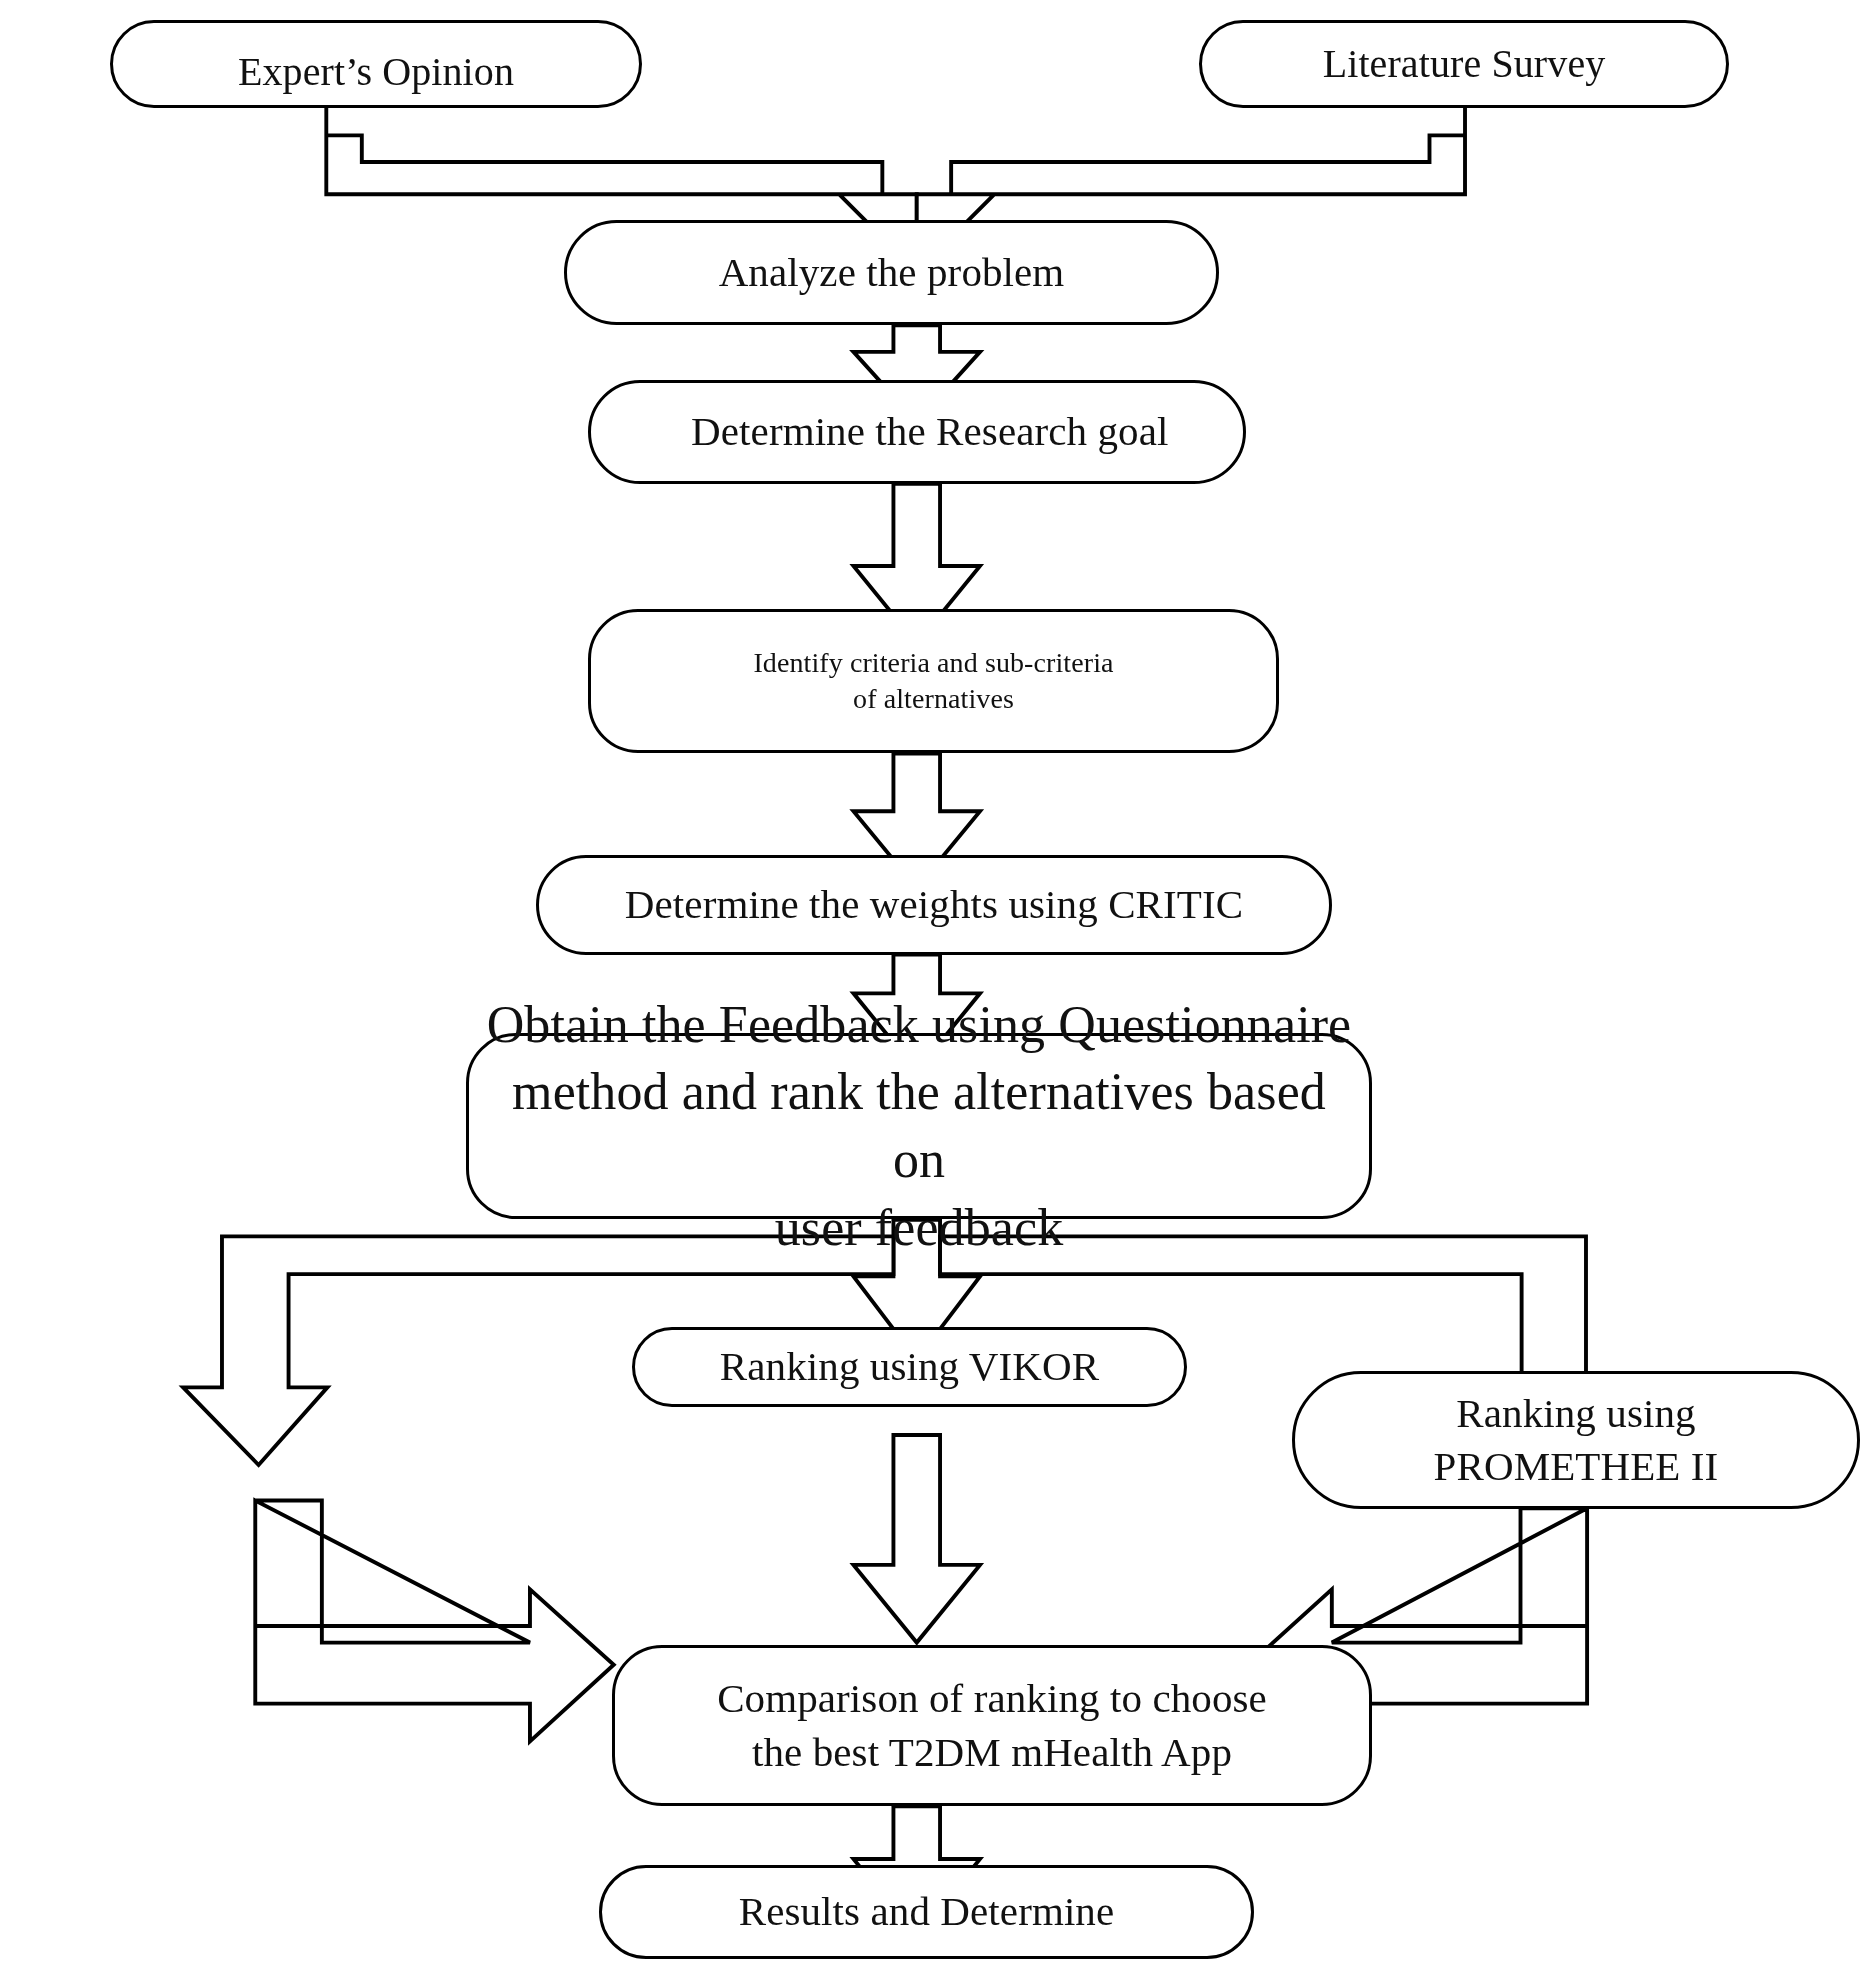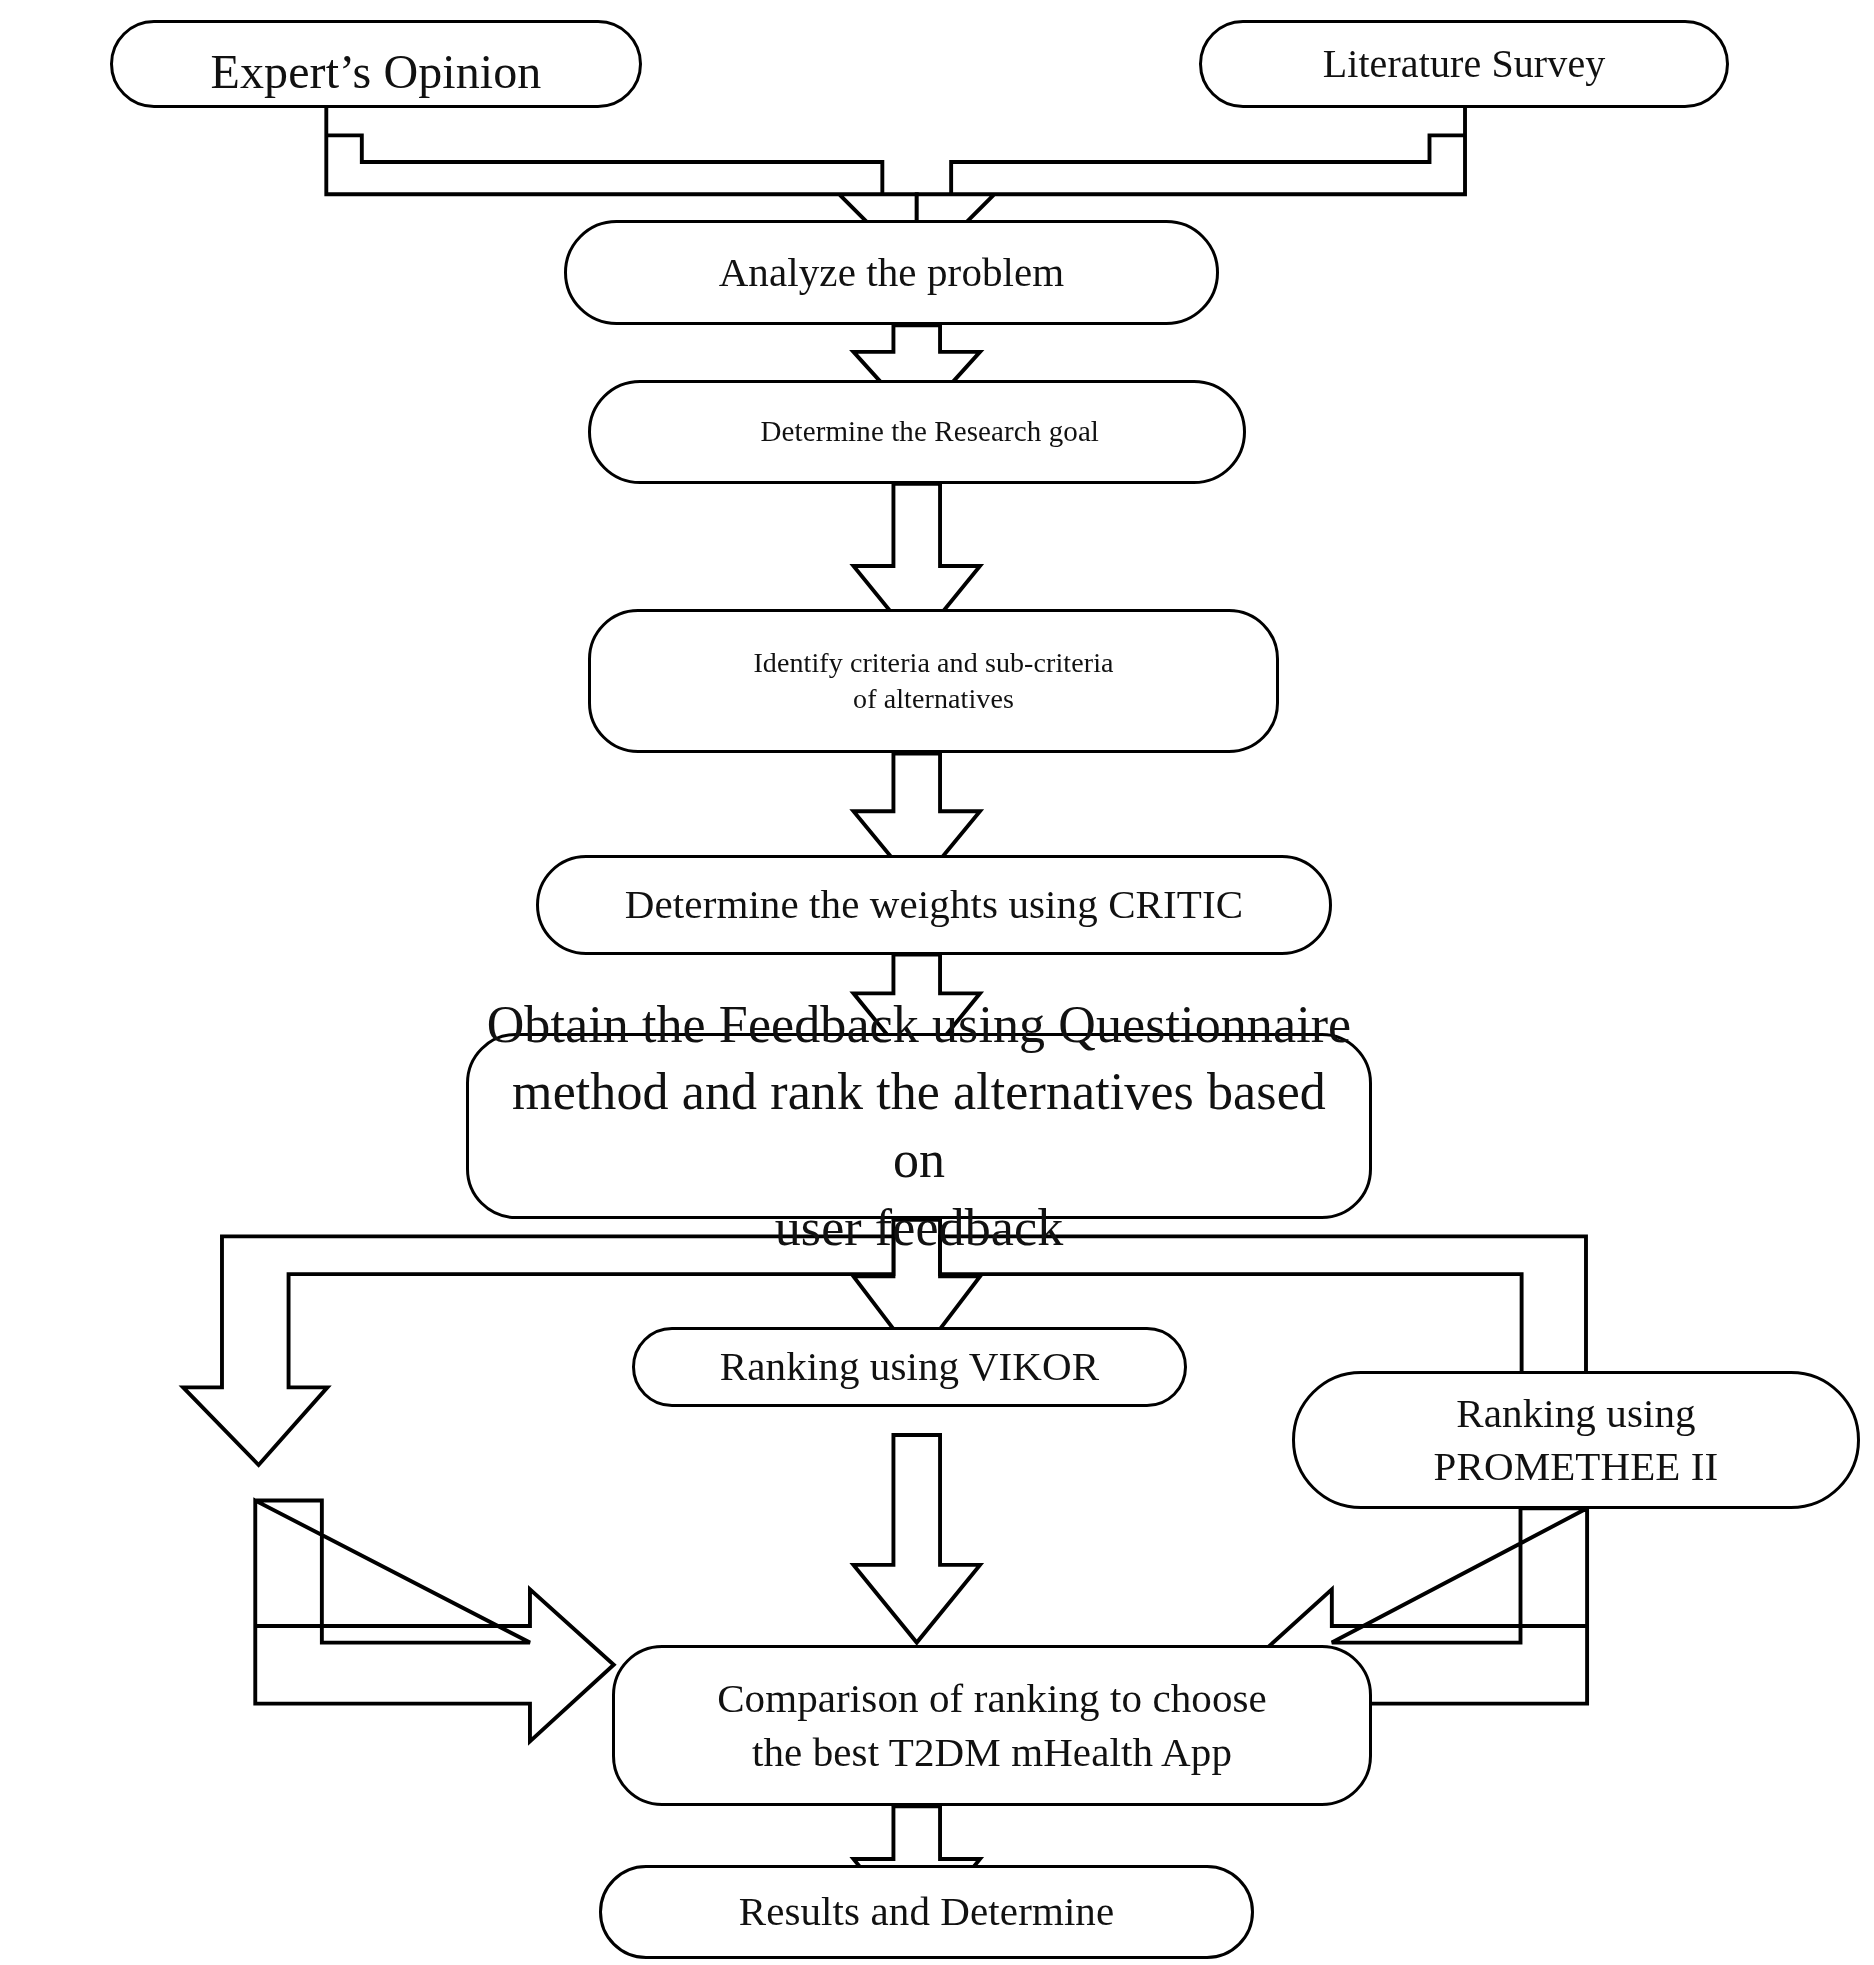--- a/index.html
+++ b/index.html
@@ -198,33 +198,33 @@
              L 1610,3350
              L 1538,3350
              L 1652,3490
              L 1766,3350
              L 1694,3350
              L 1694,3255
              Z"></path>
   </svg>
 
   <div class="node pill" style="left:110px;top:20px;width:532px;height:88px;">
-    <span class="label" style="font-size:48px;margin-top:16px;">Expert’s Opinion</span>
+    <span class="label" style="font-size:40px;margin-top:16px;">Expert’s Opinion</span>
   </div>
 
   <div class="node pill" style="left:1199px;top:20px;width:530px;height:88px;">
     <span class="label" style="font-size:40px;">Literature Survey</span>
   </div>
 
   <div class="node pill" style="left:564px;top:220px;width:655px;height:105px;">
     <span class="label" style="font-size:41px;">Analyze the problem</span>
   </div>
 
   <div class="node pill" style="left:588px;top:380px;width:658px;height:104px;">
-    <span class="label" style="font-size:29px;padding-left:40px;">Determine the Research goal</span>
+    <span class="label" style="font-size:41px;padding-left:40px;">Determine the Research goal</span>
   </div>
 
   <div class="node softbox" style="left:588px;top:609px;width:691px;height:144px;">
     <span class="label" style="font-size:28px;">Identify criteria and sub-criteria
 of alternatives</span>
   </div>
 
   <div class="node pill" style="left:536px;top:855px;width:796px;height:100px;">
     <span class="label" style="font-size:41px;">Determine the weights using CRITIC</span>
   </div>

